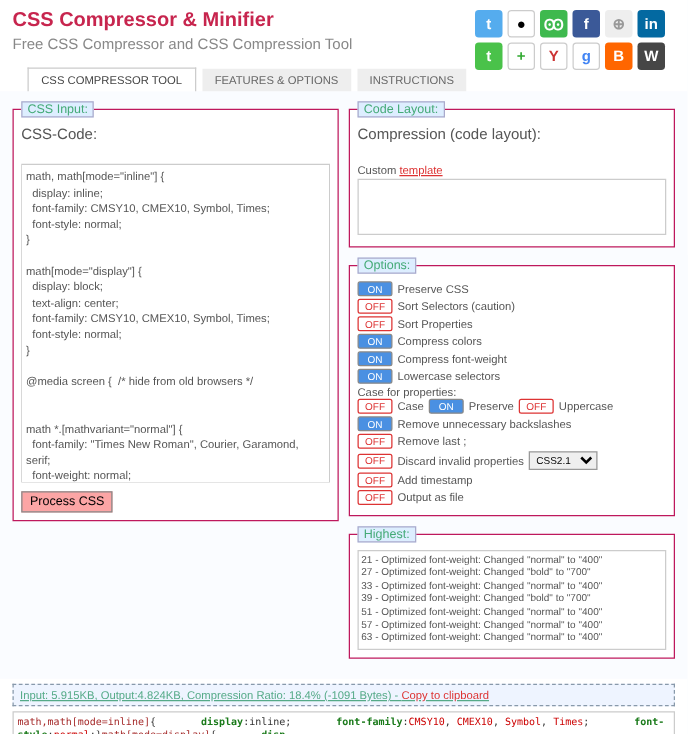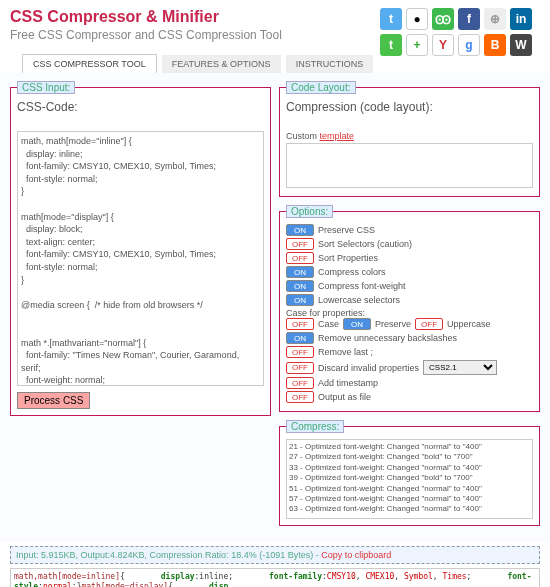--- a/index.html
+++ b/index.html
@@ -24,24 +24,24 @@
   .field-label { font-size: 12px; color: #555; margin-bottom: 17px; }
   select { width: 100%; font-size: 9px; border: 1px solid #999; padding: 1px; }
   .custom-template { color: #d33; font-size: 9px; margin-top: 4px; }
   .custom-template span:first-child { color: #555; }
   textarea.template-area { width: 100%; height: 45px; border: 1px solid #ccc; margin-top: 2px; resize: none; }
   .opt-row { display: flex; align-items: center; gap: 4px; margin-bottom: 2px; font-size: 9px; color: #555; }
   .toggle { width: 28px; height: 12px; border: 1px solid #888; font-size: 8px; display: inline-flex; align-items: center; justify-content: center; font-weight: normal; border-radius: 2px; }
   .toggle.on { background: #4a90e2; color: #fff; }
   .toggle.off { background: #fff; color: #d33; border-color: #d33; }
   .case-label { font-size: 9px; color: #555; margin-top: 2px; }
-  .small-select { width: 74px; font-size: 8px; }
+  .small-select { width: 55px; font-size: 8px; }
   .messages-area { width: 100%; height: 80px; font-size: 8px; border: 1px solid #ccc; padding: 2px; overflow-y: scroll; color: #555; line-height: 1.3; }
   .bottom { margin: 4px 10px; }
-  .stats-bar { border: 1px dashed #89a; padding: 3px 5px; font-size: 9px; color: #5a8; background: #eef4ff; }
+  .stats-bar { border: 1px dashed #89a; padding: 3px 5px; font-size: 9px; color: #5a8; background: #eef4ff; text-decoration: underline; }
   .stats-bar .copy-link { color: #d33; cursor: pointer; }
   .output-code { border: 1px solid #ccc; margin-top: 4px; padding: 3px; font-size: 8px; font-family: monospace; line-height: 1.3; overflow: hidden; height: 55px; }
   .output-code .sel { color: #a52a2a; }
   .output-code .kw { color: #1a7a1a; font-weight: bold; margin-left: 36px; }
   .output-code .val { color: #c00; }
 </style>
 </head>
 <body>
 
 <div class="header">
@@ -164,21 +164,21 @@
           <span class="toggle off">OFF</span>
           <span>Add timestamp</span>
         </div>
       <div class="opt-row">
           <span class="toggle off">OFF</span>
           <span>Output as file</span>
         </div>
     </fieldset>
 
     <fieldset>
-      <legend>Compress:</legend>
+      <legend>Highest:</legend>
       <div class="messages-area">
         <div>21 - Optimized font-weight: Changed "normal" to "400"</div>
         <div>27 - Optimized font-weight: Changed "bold" to "700"</div>
         <div>33 - Optimized font-weight: Changed "normal" to "400"</div>
         <div>39 - Optimized font-weight: Changed "bold" to "700"</div>
         <div>51 - Optimized font-weight: Changed "normal" to "400"</div>
         <div>57 - Optimized font-weight: Changed "normal" to "400"</div>
         <div>63 - Optimized font-weight: Changed "normal" to "400"</div>
       </div>
     </fieldset>

